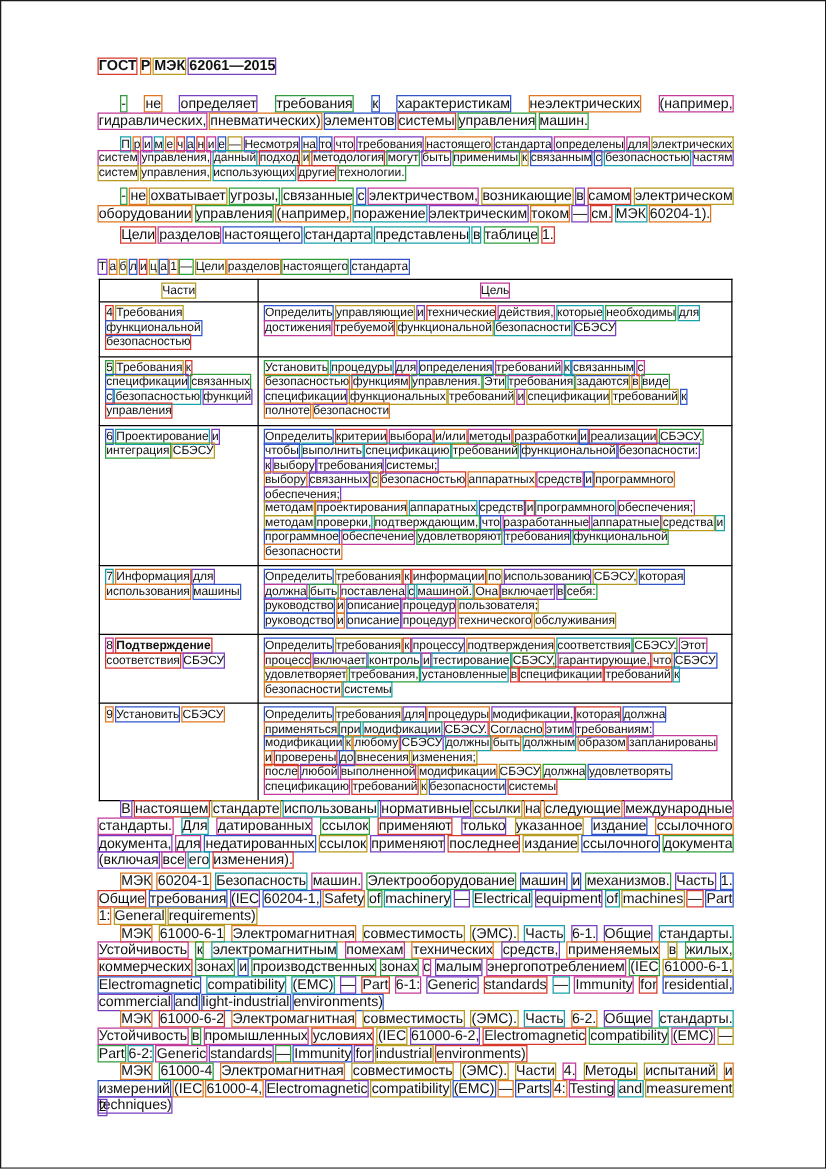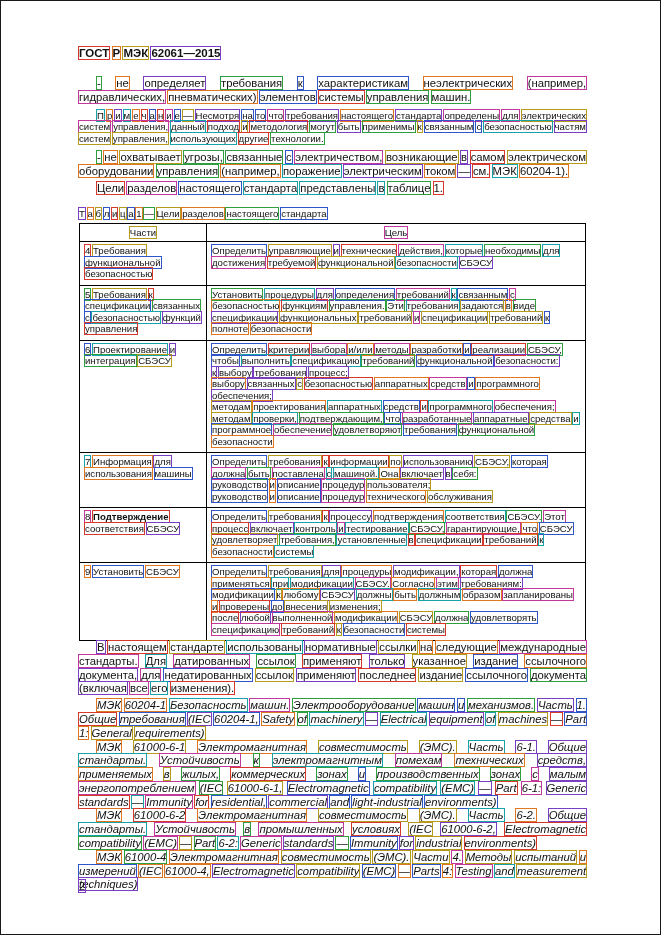--- a/index.html
+++ b/index.html
@@ -18,21 +18,21 @@
   .doc-header { font-size: 11.5px; font-weight: bold; margin-bottom: 18px; }
   .p   { font-size: 11.3px; line-height: 1.22; text-align: justify; text-indent: 18px; margin: 0 0 3px 0; }
   .note{ font-size: 9.6px;  line-height: 1.24; text-align: justify; text-indent: 18px; margin: 5px 0 6px 0; }
   .caption { font-size: 9.6px; margin: 12px 0 4px 0; }
   table { border-collapse: collapse; width: 100%; table-layout: fixed; }
   th, td { border: 1px solid #000; font-size: 9.6px; line-height: 1.2; vertical-align: top; }
   th { font-weight: normal; text-align: center; padding: 3px 2px; }
   td { padding: 3px 5px 5px 5px; }
   td.section-cell { padding-right: 3px; }
   .h2 { font-size: 13.5px; font-weight: bold; margin: 16px 0 10px 0; padding-left: 30px; }
-  .ref { font-size: 11.3px; line-height: 1.22; text-align: justify; text-indent: 18px; margin: 0; font-style: italic; }
+  .ref { font-size: 11.3px; line-height: 1.22; text-align: justify; text-indent: 18px; margin: 0; }
   .pagenum { position: absolute; left: 78px; bottom: 42px; font-size: 11px; }
   
   .w { outline: 1px solid #888; outline-offset: 0px; }
 </style>
 </head>
 <body>
 
 <div class="page">
 
   <div class="doc-header hl"><span class="w" style="outline-color: rgb(214, 56, 44);">ГОСТ</span> <span class="w" style="outline-color: rgb(224, 118, 31);">Р</span> <span class="w" style="outline-color: rgb(181, 154, 29);">МЭК</span> <span class="w" style="outline-color: rgb(122, 63, 193);">62061—2015</span> </div>
@@ -65,21 +65,21 @@
         <tr>
           <td class="section-cell hl"><span class="w" style="outline-color: rgb(46, 158, 62);">5</span> <span class="w" style="outline-color: rgb(181, 154, 29);">Требования</span> <span class="w" style="outline-color: rgb(214, 56, 44);">к</span> <span class="w" style="outline-color: rgb(47, 85, 201);">спецификации</span> <span class="w" style="outline-color: rgb(46, 158, 62);">связанных</span> <span class="w" style="outline-color: rgb(47, 85, 201);">с</span> <span class="w" style="outline-color: rgb(23, 162, 168);">безопасностью</span> <span class="w" style="outline-color: rgb(122, 63, 193);">функций</span> <span class="w" style="outline-color: rgb(214, 56, 44);">управления</span> </td>
           <td class="goal-cell">
             <div class="hl"><span class="w" style="outline-color: rgb(46, 158, 62);">Установить</span> <span class="w" style="outline-color: rgb(23, 162, 168);">процедуры</span> <span class="w" style="outline-color: rgb(122, 63, 193);">для</span> <span class="w" style="outline-color: rgb(47, 85, 201);">определения</span> <span class="w" style="outline-color: rgb(194, 56, 155);">требований</span> <span class="w" style="outline-color: rgb(23, 162, 168);">к</span> <span class="w" style="outline-color: rgb(47, 85, 201);">связанным</span> <span class="w" style="outline-color: rgb(194, 56, 155);">с</span> <span class="w" style="outline-color: rgb(224, 118, 31);">безопасностью</span> <span class="w" style="outline-color: rgb(214, 56, 44);">функциям</span> <span class="w" style="outline-color: rgb(46, 158, 62);">управления.</span> <span class="w" style="outline-color: rgb(46, 158, 62);">Эти</span> <span class="w" style="outline-color: rgb(23, 162, 168);">требования</span> <span class="w" style="outline-color: rgb(181, 154, 29);">задаются</span> <span class="w" style="outline-color: rgb(224, 118, 31);">в</span> <span class="w" style="outline-color: rgb(46, 158, 62);">виде</span> <span class="w" style="outline-color: rgb(122, 63, 193);">спецификации</span> <span class="w" style="outline-color: rgb(181, 154, 29);">функциональных</span> <span class="w" style="outline-color: rgb(181, 154, 29);">требований</span> <span class="w" style="outline-color: rgb(194, 56, 155);">и</span> <span class="w" style="outline-color: rgb(181, 154, 29);">спецификации</span> <span class="w" style="outline-color: rgb(181, 154, 29);">требований</span> <span class="w" style="outline-color: rgb(47, 85, 201);">к</span> <span class="w" style="outline-color: rgb(224, 118, 31);">полноте</span> <span class="w" style="outline-color: rgb(224, 118, 31);">безопасности</span> </div>
           </td>
         </tr>
         <tr>
           <td class="section-cell hl"><span class="w" style="outline-color: rgb(47, 85, 201);">6</span> <span class="w" style="outline-color: rgb(23, 162, 168);">Проектирование</span> <span class="w" style="outline-color: rgb(122, 63, 193);">и</span> <span class="w" style="outline-color: rgb(46, 158, 62);">интеграция</span> <span class="w" style="outline-color: rgb(181, 154, 29);">СБЭСУ</span> </td>
           <td class="goal-cell">
             <div class="hl"><span class="w" style="outline-color: rgb(47, 85, 201);">Определить</span> <span class="w" style="outline-color: rgb(214, 56, 44);">критерии</span> <span class="w" style="outline-color: rgb(194, 56, 155);">выбора</span> <span class="w" style="outline-color: rgb(224, 118, 31);">и/или</span> <span class="w" style="outline-color: rgb(194, 56, 155);">методы</span> <span class="w" style="outline-color: rgb(224, 118, 31);">разработки</span> <span class="w" style="outline-color: rgb(47, 85, 201);">и</span> <span class="w" style="outline-color: rgb(214, 56, 44);">реализации</span> <span class="w" style="outline-color: rgb(46, 158, 62);">СБЭСУ,</span> <span class="w" style="outline-color: rgb(47, 85, 201);">чтобы</span> <span class="w" style="outline-color: rgb(23, 162, 168);">выполнить</span> <span class="w" style="outline-color: rgb(23, 162, 168);">спецификацию</span> <span class="w" style="outline-color: rgb(46, 158, 62);">требований</span> <span class="w" style="outline-color: rgb(47, 85, 201);">функциональной</span> <span class="w" style="outline-color: rgb(122, 63, 193);">безопасности:</span> </div>
-            <div class="hl"><span class="w" style="outline-color: rgb(122, 63, 193);">к</span> <span class="w" style="outline-color: rgb(122, 63, 193);">выбору</span> <span class="w" style="outline-color: rgb(122, 63, 193);">требования</span> <span class="w" style="outline-color: rgb(122, 63, 193);">процесс;</span> </div>
+            <div class="hl"><span class="w" style="outline-color: rgb(122, 63, 193);">к</span> <span class="w" style="outline-color: rgb(122, 63, 193);">выбору</span> <span class="w" style="outline-color: rgb(122, 63, 193);">требования</span> <span class="w" style="outline-color: rgb(122, 63, 193);">системы;</span> </div>
             <div class="hl"><span class="w" style="outline-color: rgb(224, 118, 31);">выбору</span> <span class="w" style="outline-color: rgb(122, 63, 193);">связанных</span> <span class="w" style="outline-color: rgb(181, 154, 29);">с</span> <span class="w" style="outline-color: rgb(214, 56, 44);">безопасностью</span> <span class="w" style="outline-color: rgb(224, 118, 31);">аппаратных</span> <span class="w" style="outline-color: rgb(194, 56, 155);">средств</span> <span class="w" style="outline-color: rgb(47, 85, 201);">и</span> <span class="w" style="outline-color: rgb(224, 118, 31);">программного</span> <span class="w" style="outline-color: rgb(122, 63, 193);">обеспечения;</span> </div>
             <div class="hl"><span class="w" style="outline-color: rgb(181, 154, 29);">методам</span> <span class="w" style="outline-color: rgb(224, 118, 31);">проектирования</span> <span class="w" style="outline-color: rgb(23, 162, 168);">аппаратных</span> <span class="w" style="outline-color: rgb(47, 85, 201);">средств</span> <span class="w" style="outline-color: rgb(214, 56, 44);">и</span> <span class="w" style="outline-color: rgb(23, 162, 168);">программного</span> <span class="w" style="outline-color: rgb(194, 56, 155);">обеспечения;</span> </div>
             <div class="hl"><span class="w" style="outline-color: rgb(181, 154, 29);">методам</span> <span class="w" style="outline-color: rgb(23, 162, 168);">проверки,</span> <span class="w" style="outline-color: rgb(46, 158, 62);">подтверждающим,</span> <span class="w" style="outline-color: rgb(47, 85, 201);">что</span> <span class="w" style="outline-color: rgb(194, 56, 155);">разработанные</span> <span class="w" style="outline-color: rgb(122, 63, 193);">аппаратные</span> <span class="w" style="outline-color: rgb(181, 154, 29);">средства</span> <span class="w" style="outline-color: rgb(23, 162, 168);">и</span> <span class="w" style="outline-color: rgb(47, 85, 201);">программное</span> <span class="w" style="outline-color: rgb(194, 56, 155);">обеспечение</span> <span class="w" style="outline-color: rgb(46, 158, 62);">удовлетворяют</span> <span class="w" style="outline-color: rgb(47, 85, 201);">требования</span> <span class="w" style="outline-color: rgb(46, 158, 62);">функциональной</span> <span class="w" style="outline-color: rgb(224, 118, 31);">безопасности</span> </div>
           </td>
         </tr>
         <tr>
           <td class="section-cell hl"><span class="w" style="outline-color: rgb(23, 162, 168);">7</span> <span class="w" style="outline-color: rgb(224, 118, 31);">Информация</span> <span class="w" style="outline-color: rgb(122, 63, 193);">для</span> <span class="w" style="outline-color: rgb(224, 118, 31);">использования</span> <span class="w" style="outline-color: rgb(47, 85, 201);">машины</span> </td>
           <td class="goal-cell">
             <div class="hl"><span class="w" style="outline-color: rgb(47, 85, 201);">Определить</span> <span class="w" style="outline-color: rgb(181, 154, 29);">требования</span> <span class="w" style="outline-color: rgb(214, 56, 44);">к</span> <span class="w" style="outline-color: rgb(214, 56, 44);">информации</span> <span class="w" style="outline-color: rgb(181, 154, 29);">по</span> <span class="w" style="outline-color: rgb(122, 63, 193);">использованию</span> <span class="w" style="outline-color: rgb(181, 154, 29);">СБЭСУ,</span> <span class="w" style="outline-color: rgb(47, 85, 201);">которая</span> <span class="w" style="outline-color: rgb(194, 56, 155);">должна</span> <span class="w" style="outline-color: rgb(46, 158, 62);">быть</span> <span class="w" style="outline-color: rgb(194, 56, 155);">поставлена</span> <span class="w" style="outline-color: rgb(23, 162, 168);">с</span> <span class="w" style="outline-color: rgb(23, 162, 168);">машиной.</span> <span class="w" style="outline-color: rgb(224, 118, 31);">Она</span> <span class="w" style="outline-color: rgb(122, 63, 193);">включает</span> <span class="w" style="outline-color: rgb(122, 63, 193);">в</span> <span class="w" style="outline-color: rgb(46, 158, 62);">себя:</span> </div>
             <div class="hl"><span class="w" style="outline-color: rgb(47, 85, 201);">руководство</span> <span class="w" style="outline-color: rgb(224, 118, 31);">и</span> <span class="w" style="outline-color: rgb(47, 85, 201);">описание</span> <span class="w" style="outline-color: rgb(194, 56, 155);">процедур</span> <span class="w" style="outline-color: rgb(181, 154, 29);">пользователя;</span> </div>

